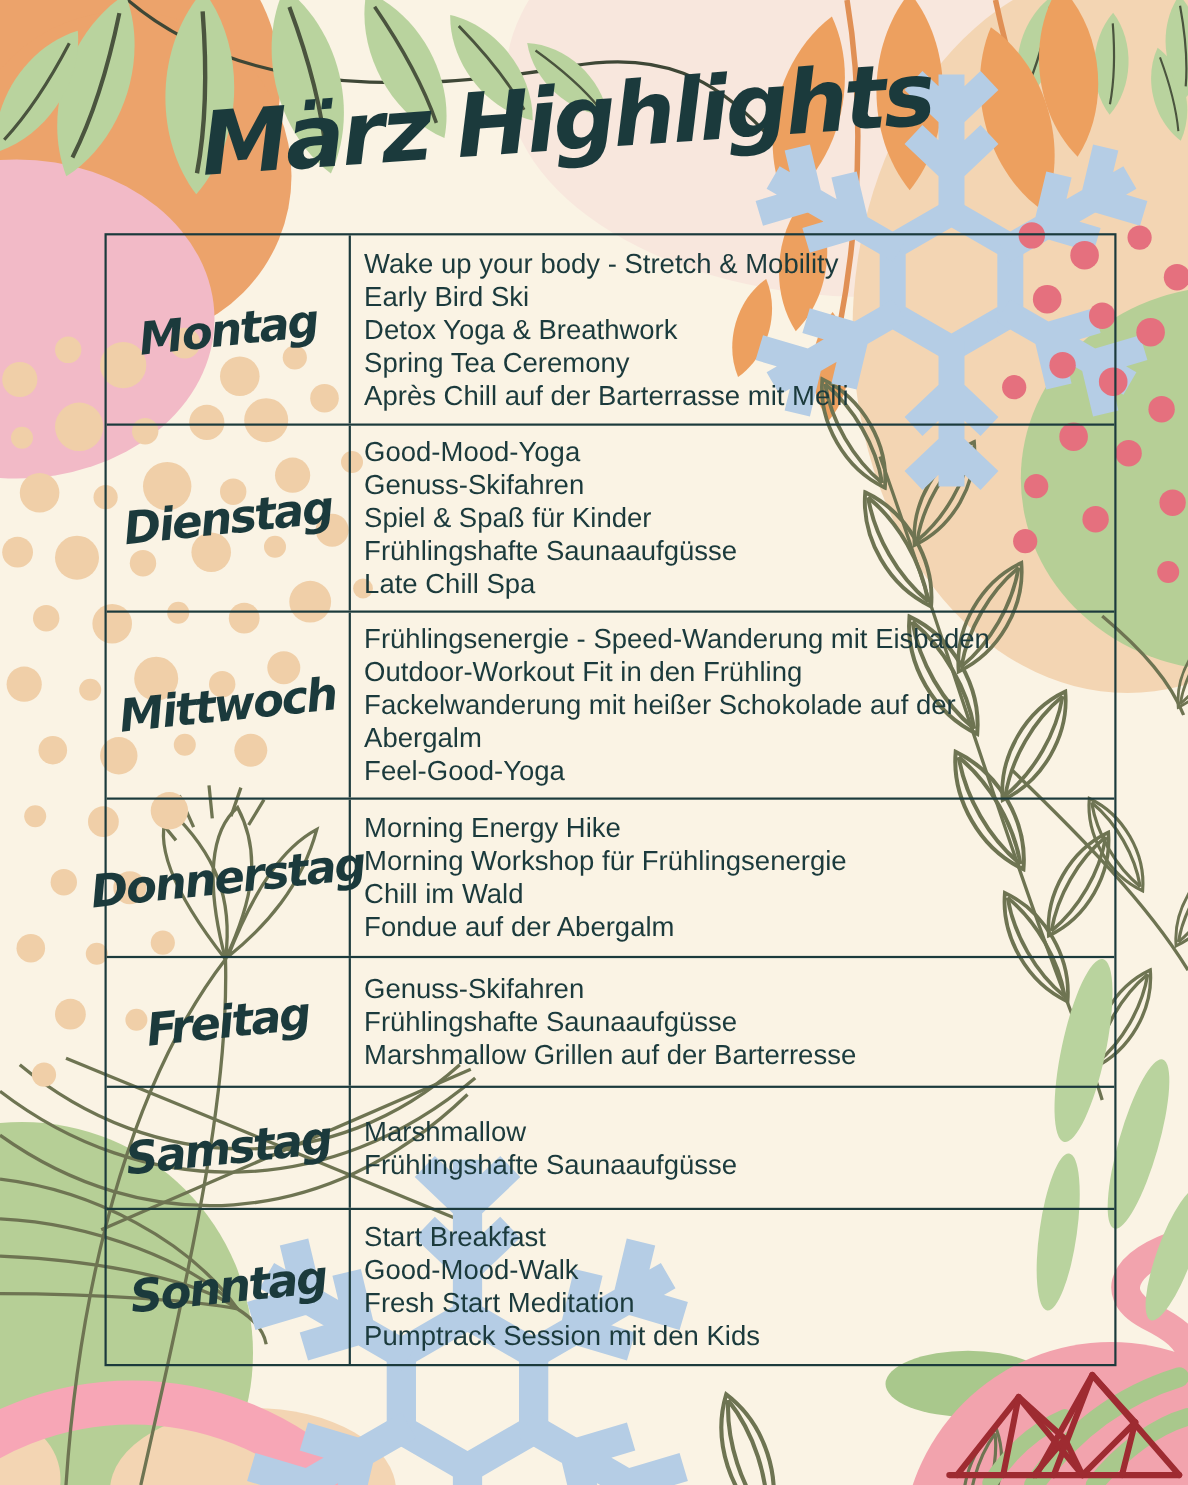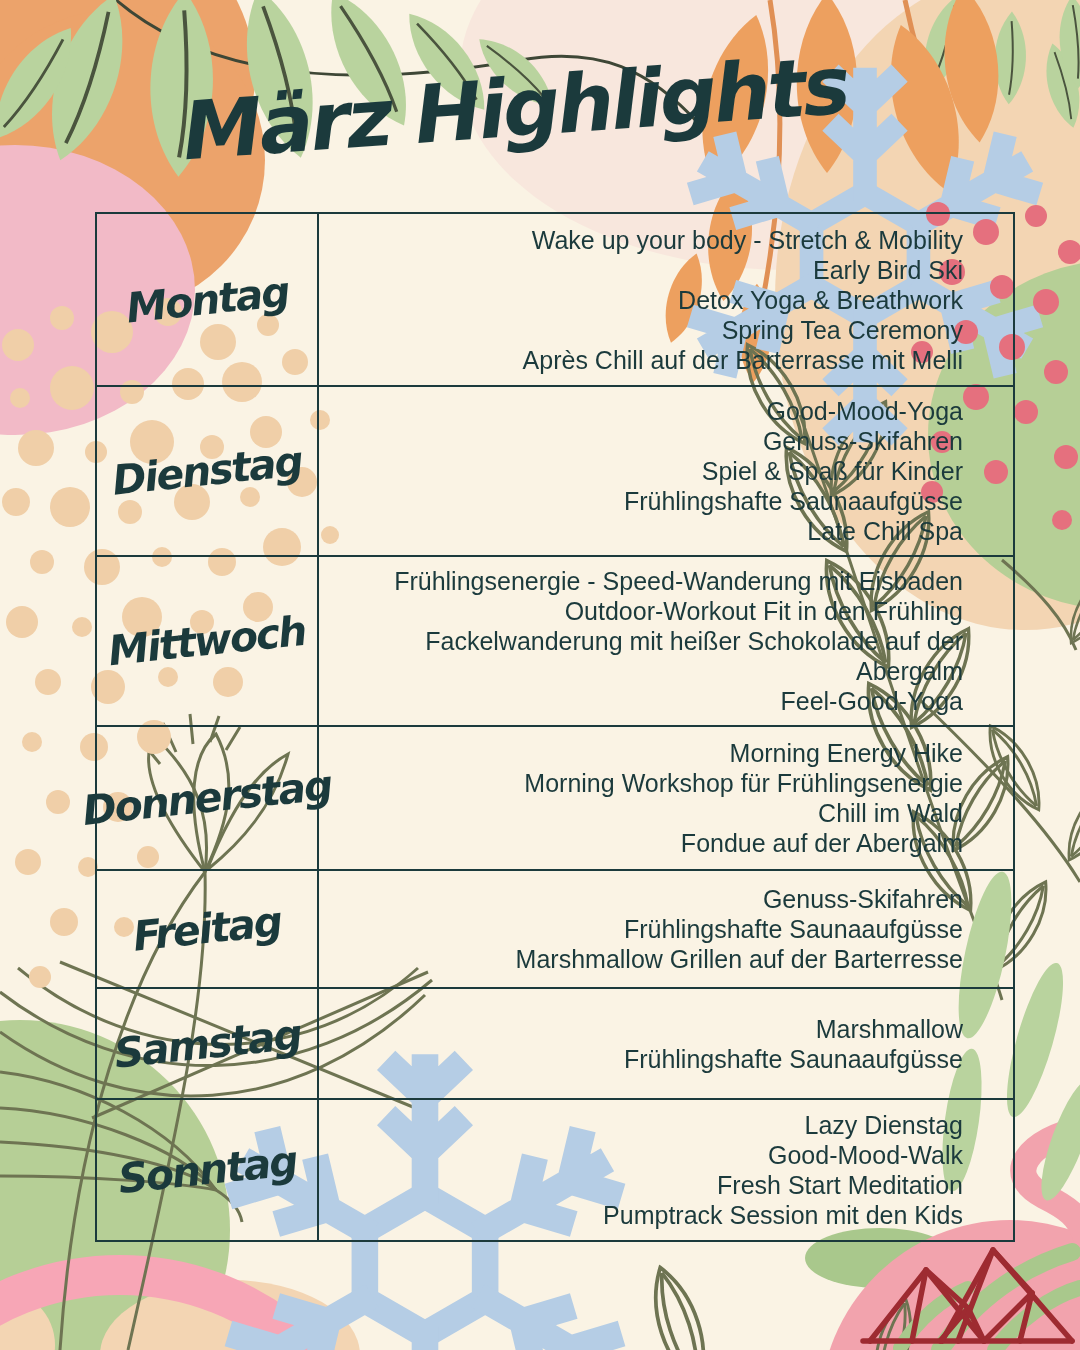--- a/index.html
+++ b/index.html
@@ -24,21 +24,21 @@
             border:2px solid var(--ink,#1b3a3c);}
   .row{display:flex;box-sizing:border-box;}
   .row + .row{border-top:2px solid var(--ink,#1b3a3c);}
   .day-cell{flex:0 0 220px;width:220px;display:flex;align-items:center;justify-content:center;
             overflow:visible;}
   .day-label{font-family:"DejaVu Sans",sans-serif;font-style:italic;font-weight:bold;
              font-size:41px;letter-spacing:-2px;color:var(--ink,#1b3a3c);
              transform:rotate(-6deg);white-space:nowrap;}
   .content-cell{flex:1;display:flex;flex-direction:column;justify-content:center;
                 border-left:2px solid var(--ink,#1b3a3c);padding:4px 50px 4px 12px;}
-  .activity{font-size:25px;line-height:30px;color:var(--ink,#1b3a3c);text-align:right;}
+  .activity{font-size:25px;line-height:30px;color:var(--ink,#1b3a3c);}
 </style>
 </head>
 <body>
 
 <div class="canvas">
 
   <svg class="deco" viewBox="0 0 1080 1350" xmlns="http://www.w3.org/2000/svg">
     <defs>
       <symbol id="sym-snowflake" viewBox="-110 -110 220 220">
         <g fill="none" stroke="currentColor" stroke-width="13">
@@ -402,20 +402,20 @@
         <div class="content-cell">
           <div class="activity">Marshmallow</div>
           <div class="activity">Frühlingshafte Saunaaufgüsse</div>
         </div>
       </div>
       <div class="row" style="height: 142px;">
         <div class="day-cell">
           <span class="day-label">Sonntag</span>
         </div>
         <div class="content-cell">
-          <div class="activity">Lazy Dienstag</div>
+          <div class="activity">Start Breakfast</div>
           <div class="activity">Good-Mood-Walk</div>
           <div class="activity">Fresh Start Meditation</div>
           <div class="activity">Pumptrack Session mit den Kids</div>
         </div>
       </div>
     </div>
 </div>
 
 </body></html>

